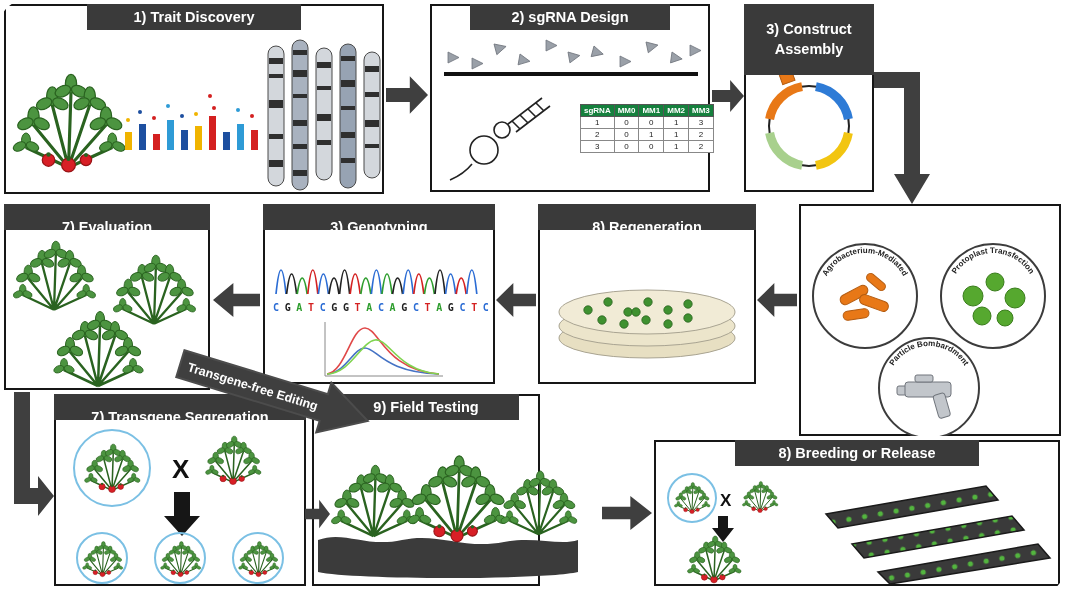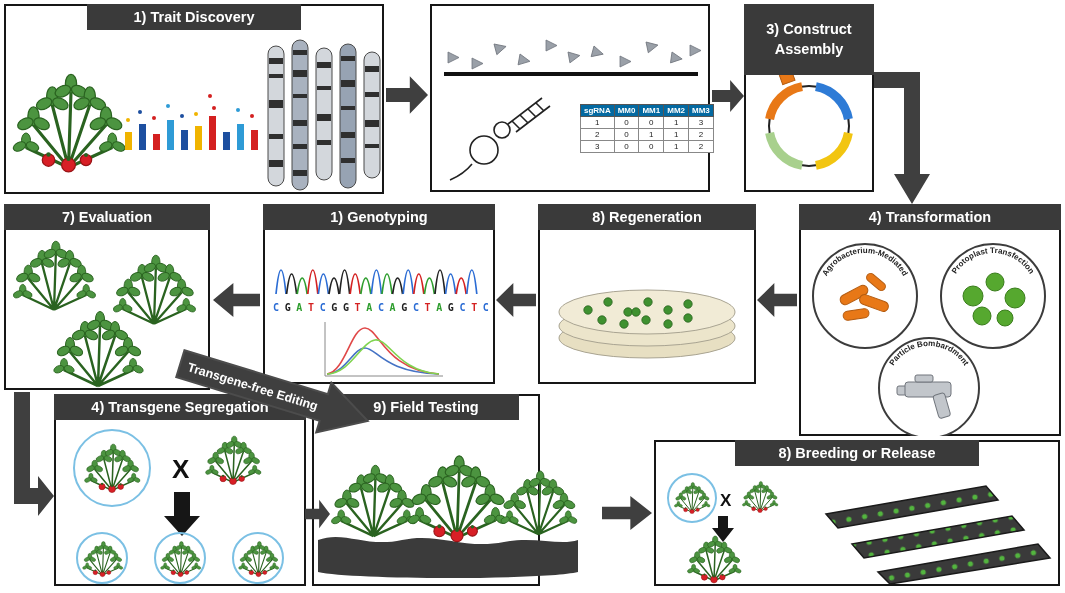--- a/index.html
+++ b/index.html
@@ -1,30 +1,30 @@
 <!DOCTYPE html>
 <html><head>
 <meta charset="utf-8">
 <style>
   html,body{margin:0;padding:0;background:#fff;}
   #fig{position:relative;width:1065px;height:593px;background:#fff;
-       font-family:"Liberation Sans",sans-serif;overflow:hidden;}
+       font-family:"Liberation Sans",sans-serif;overflow:hidden;border-radius:25px;}
   .box{position:absolute;background:#fff;border:2px solid #161616;box-sizing:border-box;}
   .hdr{position:absolute;top:-2px;background:#3a3a3a;color:#fff;font-weight:bold;
        font-size:14.5px;line-height:26px;height:26px;text-align:center;padding:0 12px;
        box-sizing:border-box;white-space:nowrap;z-index:2;}
   .hdr.center{left:50%;transform:translateX(-50%);}
-  .hdr.full{left:-2px;right:-2px;padding:0 4px;}
+  .hdr.full{left:-2px;right:-2px;padding:10px 4px;}
   .hdr.two{white-space:normal;line-height:1.4;height:auto;padding:15px 4px;}
   .art{position:absolute;left:0;z-index:1;}
   .arr{position:absolute;z-index:4;}
   .arr polygon{fill:#3f3f3f;}
   table.mm{border-collapse:collapse;position:absolute;font-size:8px;z-index:3;
            font-family:"Liberation Sans",sans-serif;}
-  table.mm th{background:#0369a1;color:#fff;padding:1px 3px;border:1px solid #555;font-weight:bold;}
+  table.mm th{background:#15803d;color:#fff;padding:1px 3px;border:1px solid #555;font-weight:bold;}
   table.mm td{border:1px solid #888;padding:1px 3px;text-align:center;color:#222;background:#fff;}
   .seq{position:absolute;display:flex;justify-content:space-between;z-index:3;
        font-family:"DejaVu Sans Mono",monospace;font-weight:bold;font-size:10px;}
 </style>
 </head>
 <body>
 
 <svg width="0" height="0" style="position:absolute" aria-hidden="true">
   <defs>
     <g id="leaf" fill="#4c9440" stroke="#2a6320" stroke-width="1">
@@ -129,20 +129,21 @@
             <rect x="97" y="30" width="14" height="6"></rect>
             <rect x="97" y="56" width="14" height="5"></rect>
             <rect x="97" y="84" width="14" height="7"></rect>
             <rect x="97" y="108" width="14" height="4"></rect>
           </g>
       </g>
     </svg>
   </div>
 
   <div class="box" style="left:430px;top:4px;width:280px;height:188px">
+    <div class="hdr center" style="width:200px">2) sgRNA Design</div>
     <svg class="art" style="top:26px" width="276" height="158" viewBox="0 0 276 158">
       <rect x="12" y="40" width="254" height="4" fill="#111"></rect>
       <g fill="#9aa0a8" stroke="#70757d" stroke-width="0.8">
         <use href="#tri" transform="translate(16,20)"></use>
         <use href="#tri" transform="translate(40,26)"></use>
         <use href="#tri" transform="translate(62,12) rotate(-15)"></use>
         <use href="#tri" transform="translate(88,22) rotate(10)"></use>
         <use href="#tri" transform="translate(114,8)"></use>
         <use href="#tri" transform="translate(136,20) rotate(-10)"></use>
         <use href="#tri" transform="translate(162,14) rotate(15)"></use>
@@ -202,21 +203,20 @@
         <path d="M69.9,32.6 A40,40 0 0 1 102.4,65.1" stroke="#2e7bd6"></path>
         <path d="M102.4,78.9 A40,40 0 0 1 69.9,111.4" stroke="#f2c511"></path>
         <path d="M56.1,111.4 A40,40 0 0 1 23.6,78.9" stroke="#a8d08d"></path>
         <path d="M23.6,65.1 A40,40 0 0 1 56.1,32.6" stroke="#e87817"></path>
       </g>
       <rect x="34" y="16" width="13" height="13" fill="#e87817" stroke="#b35b10" transform="rotate(-20 40 22)"></rect>
     </svg>
   </div>
 
   <div class="box" style="left:799px;top:204px;width:262px;height:232px">
-    <div class="hdr full">4) Transformation</div>
     <svg class="art" style="top:26px" width="258" height="204" viewBox="0 0 258 204">
       <defs>
         <path id="tp1" d="M21,64 A43,43 0 0 1 107,64" fill="none"></path>
         <path id="tp2" d="M149,64 A43,43 0 0 1 235,64" fill="none"></path>
         <path id="tp3" d="M86,156 A42,42 0 0 1 170,156" fill="none"></path>
       </defs>
       <circle cx="64" cy="64" r="52" fill="#fff" stroke="#3c3c3c" stroke-width="2"></circle>
       <circle cx="192" cy="64" r="52" fill="#fff" stroke="#3c3c3c" stroke-width="2"></circle>
       <circle cx="128" cy="156" r="50" fill="#fff" stroke="#3c3c3c" stroke-width="2"></circle>
       <text font-size="8" font-weight="bold" fill="#222"><textPath href="#tp1" startOffset="50%" text-anchor="middle">Agrobacterium-Mediated</textPath></text>
@@ -261,21 +261,21 @@
           <circle cx="84" cy="92" r="4.2"></circle>
           <circle cx="106" cy="88" r="4.2"></circle>
         <circle cx="128" cy="92" r="4.2"></circle>
           <circle cx="148" cy="86" r="4.2"></circle>
           <circle cx="96" cy="80" r="4.2"></circle>
       </g>
     </svg>
   </div>
 
   <div class="box" style="left:263px;top:204px;width:232px;height:180px">
-    <div class="hdr full">1) Genotyping</div>
+    <div class="hdr full">3) Genotyping</div>
     <svg class="art" style="top:30px;left:4px" width="224" height="64" viewBox="0 0 224 64">
       <g>
           <path d="M7.0,58 Q12.0,10 17.0,58" stroke="#2b6cd4" fill="none" stroke-width="1.7"></path>
           <path d="M17.6,58 Q22.6,18 27.6,58" stroke="#222222" fill="none" stroke-width="1.7"></path>
           <path d="M28.2,58 Q33.2,26 38.2,58" stroke="#2f9e2f" fill="none" stroke-width="1.7"></path>
           <path d="M38.8,58 Q43.8,10 48.8,58" stroke="#d42121" fill="none" stroke-width="1.7"></path>
           <path d="M49.4,58 Q54.4,18 59.4,58" stroke="#2b6cd4" fill="none" stroke-width="1.7"></path>
           <path d="M60.0,58 Q65.0,26 70.0,58" stroke="#222222" fill="none" stroke-width="1.7"></path>
           <path d="M70.6,58 Q75.6,10 80.6,58" stroke="#222222" fill="none" stroke-width="1.7"></path>
           <path d="M81.2,58 Q86.2,18 91.2,58" stroke="#d42121" fill="none" stroke-width="1.7"></path>
@@ -324,21 +324,21 @@
   <div class="box" style="left:4px;top:204px;width:206px;height:186px">
     <div class="hdr full">7) Evaluation</div>
     <svg class="art" style="top:26px" width="202" height="156" viewBox="0 0 202 156">
       <use href="#plant" transform="translate(2,6) scale(0.92)"></use>
       <use href="#plant" transform="translate(102,20) scale(0.92)"></use>
       <use href="#plant" transform="translate(42,76) scale(1.0)"></use>
     </svg>
   </div>
 
   <div class="box" style="left:54px;top:394px;width:252px;height:192px">
-    <div class="hdr full">4) Transgene Segregation</div>
+    <div class="hdr full">7) Transgene Segregation</div>
     <svg class="art" style="top:26px" width="248" height="162" viewBox="0 0 248 162">
       <circle cx="56" cy="46" r="38" fill="none" stroke="#7bc0e4" stroke-width="2"></circle>
       <use href="#plantberry" transform="translate(25,20) scale(0.62)"></use>
       <text x="116" y="56" font-size="26" font-weight="bold" fill="#111">X</text>
       <use href="#plantberry" transform="translate(146,12) scale(0.62)"></use>
       <polygon points="118,70 134,70 134,94 144,94 126,114 108,94 118,94" fill="#161616"></polygon>
       <circle cx="46" cy="136" r="25" fill="none" stroke="#7bc0e4" stroke-width="2"></circle>
       <circle cx="124" cy="136" r="25" fill="none" stroke="#7bc0e4" stroke-width="2"></circle>
       <circle cx="202" cy="136" r="25" fill="none" stroke="#7bc0e4" stroke-width="2"></circle>
       <use href="#plantberry" transform="translate(24,118) scale(0.45)"></use>

